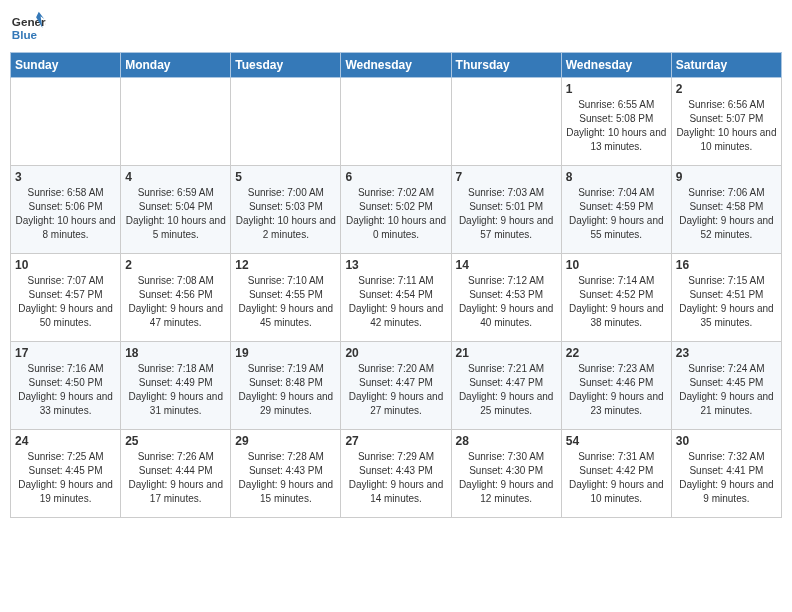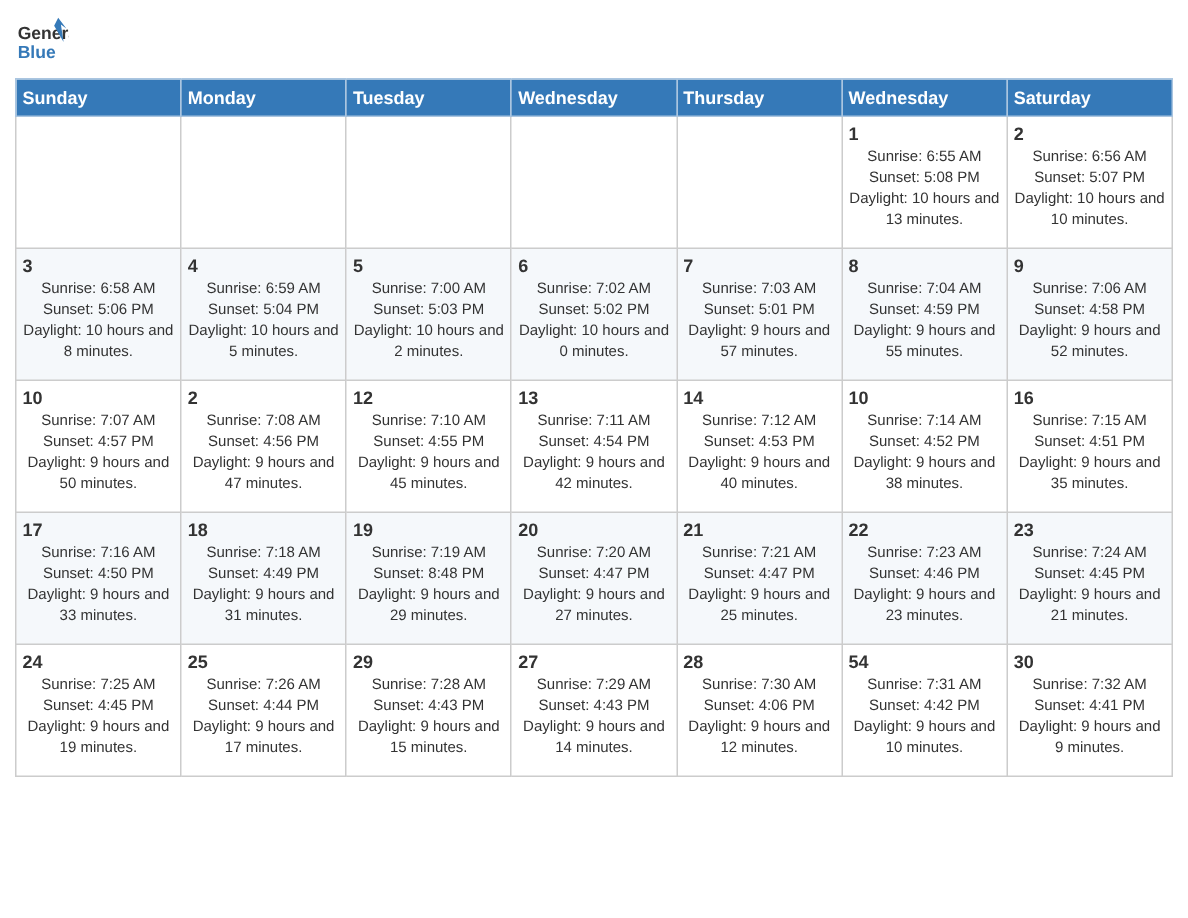--- a/index.html
+++ b/index.html
@@ -284,21 +284,21 @@
         </td>
         <td>
           <span class="day-number">27</span>
           <div class="cell-text">Sunrise: 7:29 AM
 Sunset: 4:43 PM
 Daylight: 9 hours and 14 minutes.</div>
         </td>
         <td>
           <span class="day-number">28</span>
           <div class="cell-text">Sunrise: 7:30 AM
-Sunset: 4:06 PM
+Sunset: 4:30 PM
 Daylight: 9 hours and 12 minutes.</div>
         </td>
         <td>
           <span class="day-number">54</span>
           <div class="cell-text">Sunrise: 7:31 AM
 Sunset: 4:42 PM
 Daylight: 9 hours and 10 minutes.</div>
         </td>
         <td>
           <span class="day-number">30</span>

